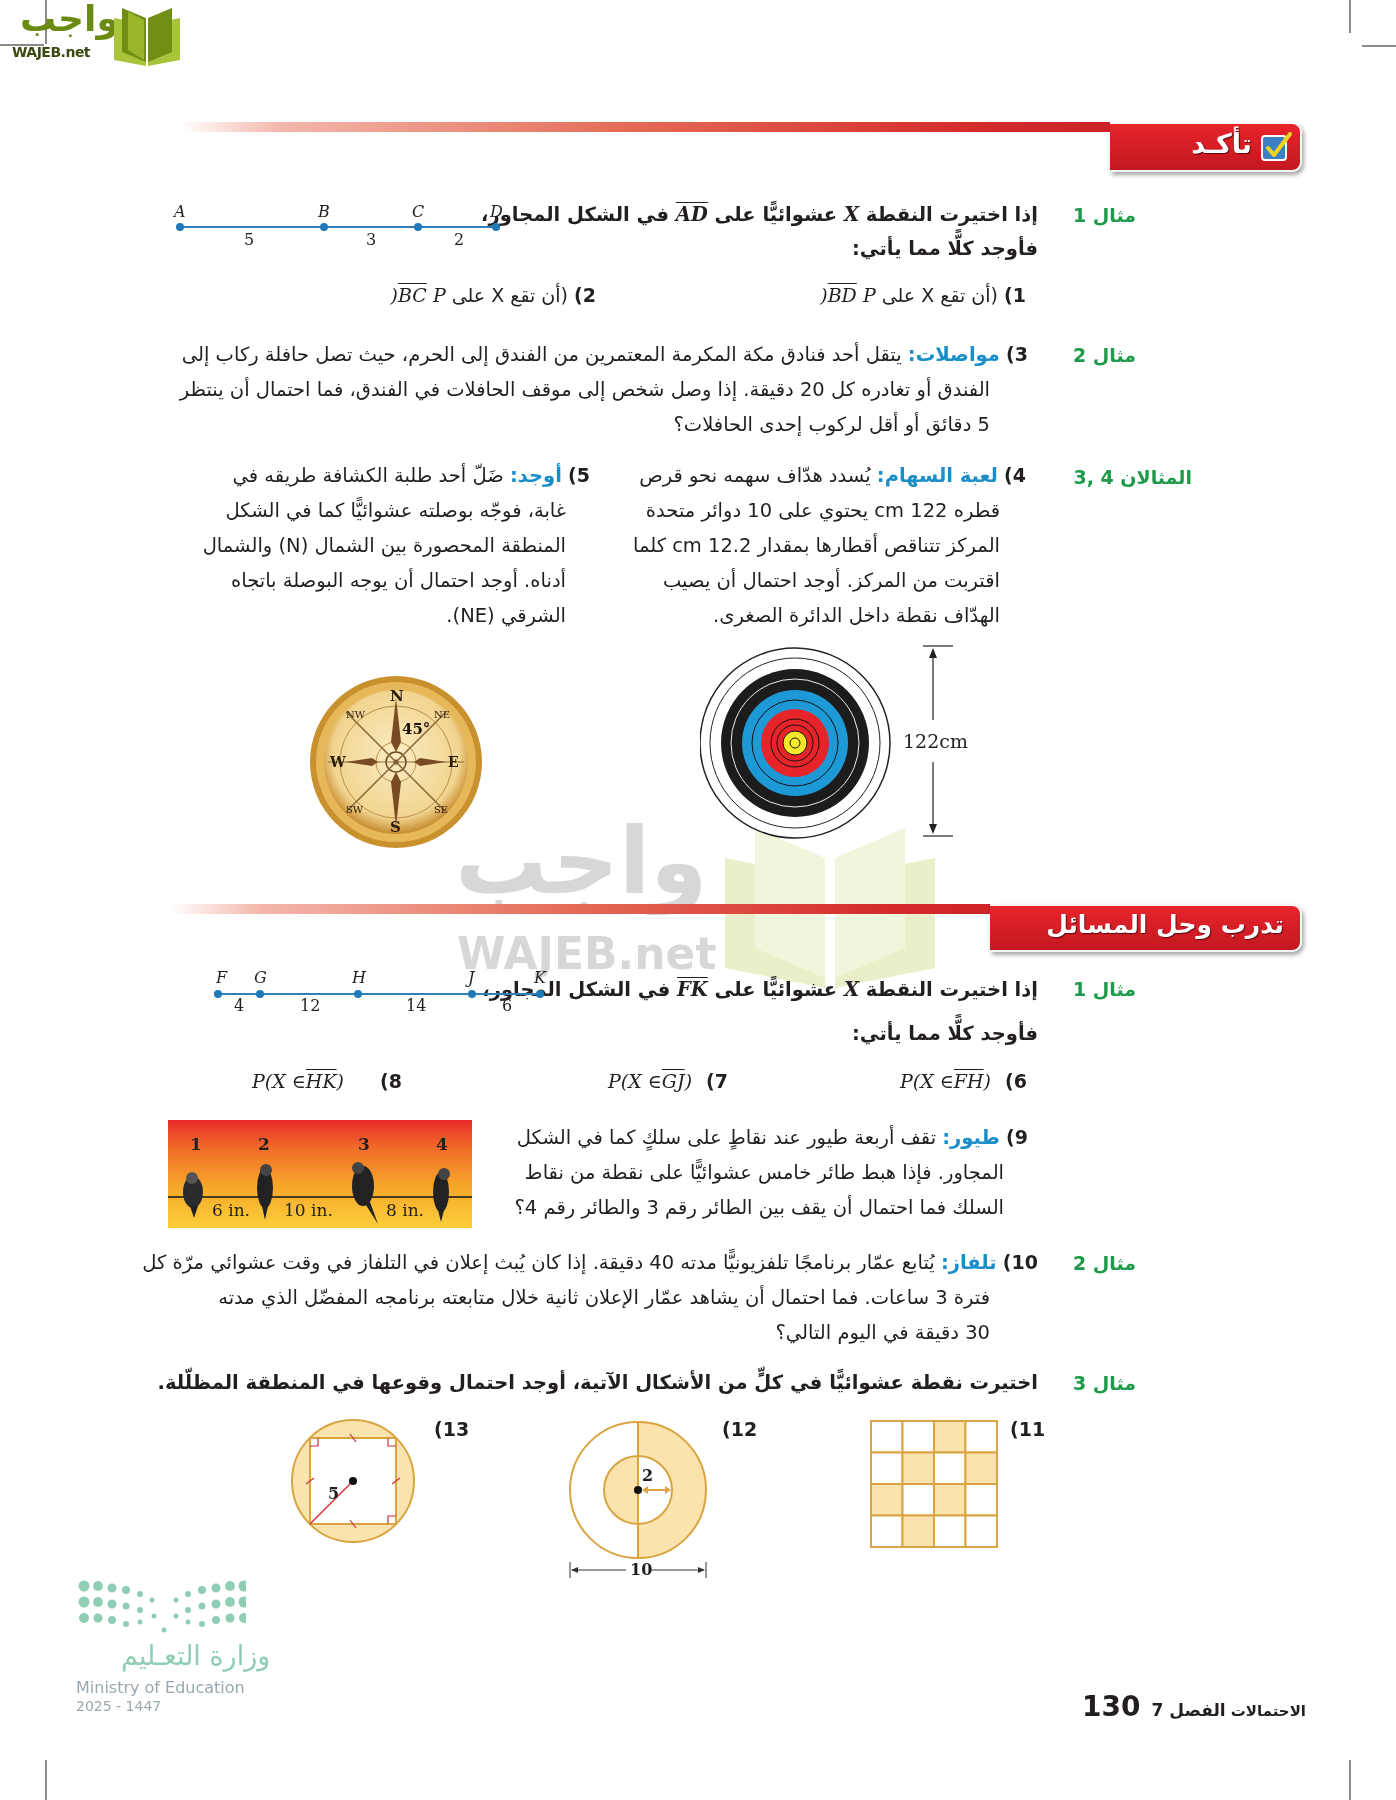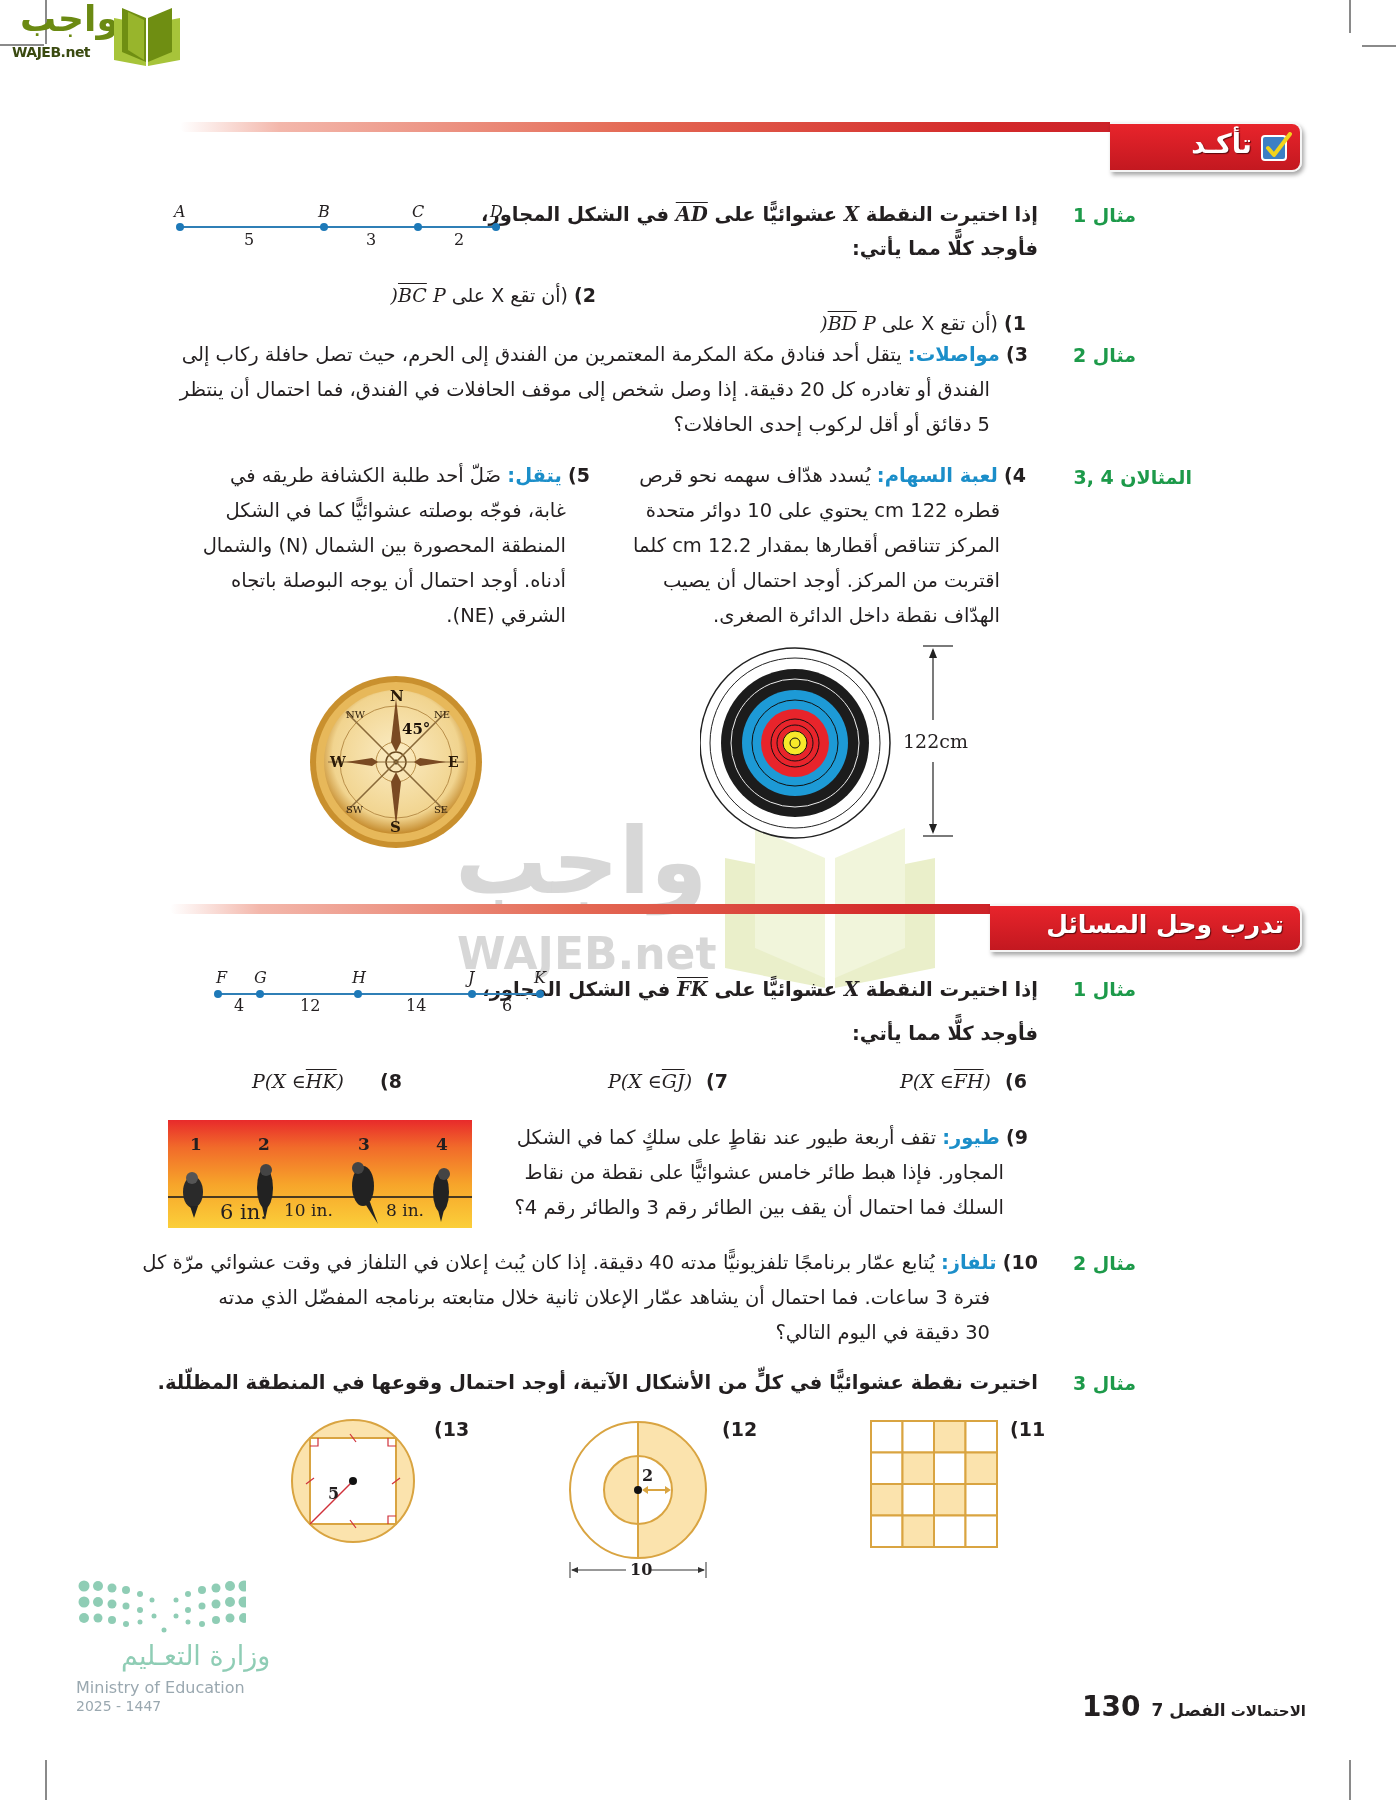--- a/index.html
+++ b/index.html
@@ -91,21 +91,21 @@
   <div class="dot" style="left:322px;top:23px;"></div>
   <div class="ptlabel" style="left:4px;top:2px;">A</div>
   <div class="ptlabel" style="left:148px;top:2px;">B</div>
   <div class="ptlabel" style="left:242px;top:2px;">C</div>
   <div class="ptlabel" style="left:320px;top:2px;">D</div>
   <div class="seglabel" style="left:74px;top:30px;">5</div>
   <div class="seglabel" style="left:196px;top:30px;">3</div>
   <div class="seglabel" style="left:284px;top:30px;">2</div>
 </div>
 
-<div class="abs rtl" style="right:370px;top:284px;font-size:19px;white-space:nowrap;margin-top:28px;">
+<div class="abs rtl" style="right:370px;top:284px;font-size:19px;white-space:nowrap;">
   <span class="q-num">1)</span>
   <span>(أن تقع X على</span>
   <span class="serif ital ovl">BD</span>
   <span class="serif ital">P(</span>
 </div>
 <div class="abs rtl" style="right:800px;top:284px;font-size:19px;white-space:nowrap;">
   <span class="q-num">2)</span>
   <span>(أن تقع X على</span>
   <span class="serif ital ovl">BC</span>
   <span class="serif ital">P(</span>
@@ -122,21 +122,21 @@
 
 <div class="abs rtl body-text" style="right:370px;top:458px;width:420px;">
   <div style="white-space:nowrap;"><span class="q-num">4)</span> <span class="kw">لعبة السهام:</span> <span>يُسدد هدّاف سهمه نحو قرص</span></div>
   <div style="padding-right:26px;">قطره 122 cm يحتوي على 10 دوائر متحدة</div>
   <div style="padding-right:26px;">المركز تتناقص أقطارها بمقدار 12.2 cm كلما</div>
   <div style="padding-right:26px;">اقتربت من المركز. أوجد احتمال أن يصيب</div>
   <div style="padding-right:26px;">الهدّاف نقطة داخل الدائرة الصغرى.</div>
 </div>
 
 <div class="abs rtl body-text" style="right:806px;top:458px;width:400px;">
-  <div style="white-space:nowrap;"><span class="q-num">5)</span> <span class="kw">يتقل:</span> <span>ضَلّ أحد طلبة الكشافة طريقه في</span></div>
+  <div style="white-space:nowrap;"><span class="q-num">5)</span> <span class="kw">أوجد:</span> <span>ضَلّ أحد طلبة الكشافة طريقه في</span></div>
   <div style="padding-right:24px;">غابة، فوجّه بوصلته عشوائيًّا كما في الشكل</div>
   <div style="padding-right:24px;">المنطقة المحصورة بين الشمال (N) والشمال</div>
   <div style="padding-right:24px;">أدناه. أوجد احتمال أن يوجه البوصلة باتجاه</div>
   <div style="padding-right:24px;">الشرقي (NE).</div>
 </div>
 
 <div class="abs" style="left:306px;top:672px;width:180px;height:180px;">
   <svg width="180" height="180" viewBox="0 0 180 180">
     <defs>
       <radialGradient id="cg" cx="50%" cy="45%" r="55%">
@@ -265,21 +265,21 @@
   <svg class="abs" style="left:180px;top:40px" width="34" height="64" viewBox="0 0 34 64">
       <ellipse cx="15" cy="26" rx="11" ry="20" fill="#222"></ellipse>
       <circle cx="10" cy="8" r="6" fill="#444"></circle>
       <path d="M16 42 L30 64 L22 42 Z" fill="#222"></path>
     </svg>
   <svg class="abs" style="left:262px;top:46px" width="22" height="56" viewBox="0 0 22 56">
       <ellipse cx="11" cy="26" rx="8" ry="20" fill="#222"></ellipse>
       <circle cx="14" cy="8" r="6" fill="#444"></circle>
       <path d="M8 44 L11 56 L14 44 Z" fill="#222"></path>
     </svg>
-  <div class="abs serif" style="left:52px;top:80px;font-size:21px;">6 in.</div>
+  <div class="abs serif" style="left:44px;top:80px;font-size:17px;">6 in.</div>
   <div class="abs serif" style="left:116px;top:80px;font-size:17px;">10 in.</div>
   <div class="abs serif" style="left:218px;top:80px;font-size:17px;">8 in.</div>
 </div>
 
 <div class="abs ex-label rtl" style="right:260px;top:1252px;">مثال 2</div>
 <div class="abs rtl body-text" style="right:358px;top:1245px;width:870px;">
   <div style="white-space:nowrap;"><span class="q-num">10)</span> <span class="kw">تلفاز:</span> <span>يُتابع عمّار برنامجًا تلفزيونيًّا مدته 40 دقيقة. إذا كان يُبث إعلان في التلفاز في وقت عشوائي مرّة كل</span></div>
   <div style="padding-right:48px;white-space:nowrap;">فترة 3 ساعات. فما احتمال أن يشاهد عمّار الإعلان ثانية خلال متابعته برنامجه المفضّل الذي مدته</div>
   <div style="padding-right:48px;">30 دقيقة في اليوم التالي؟</div>
 </div>

